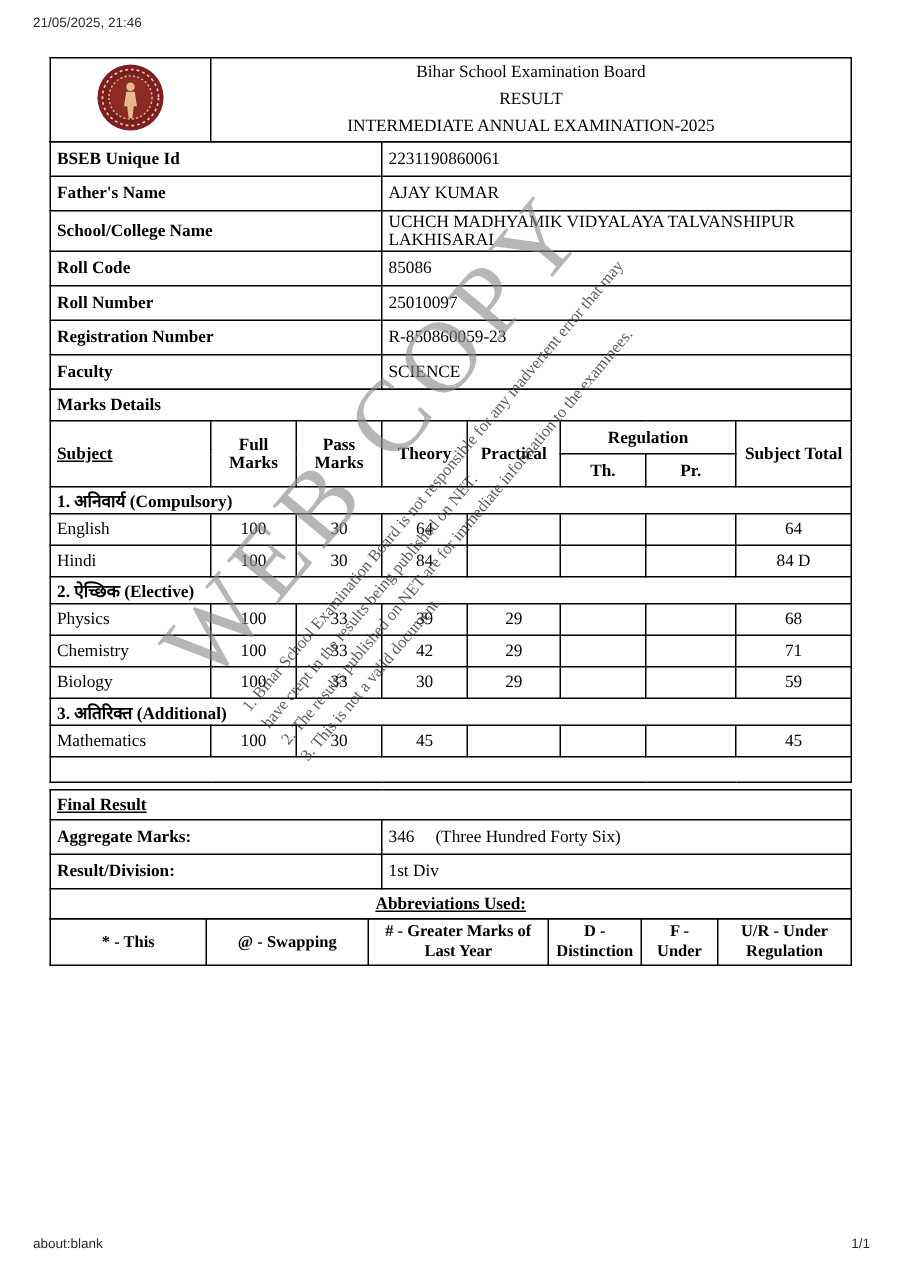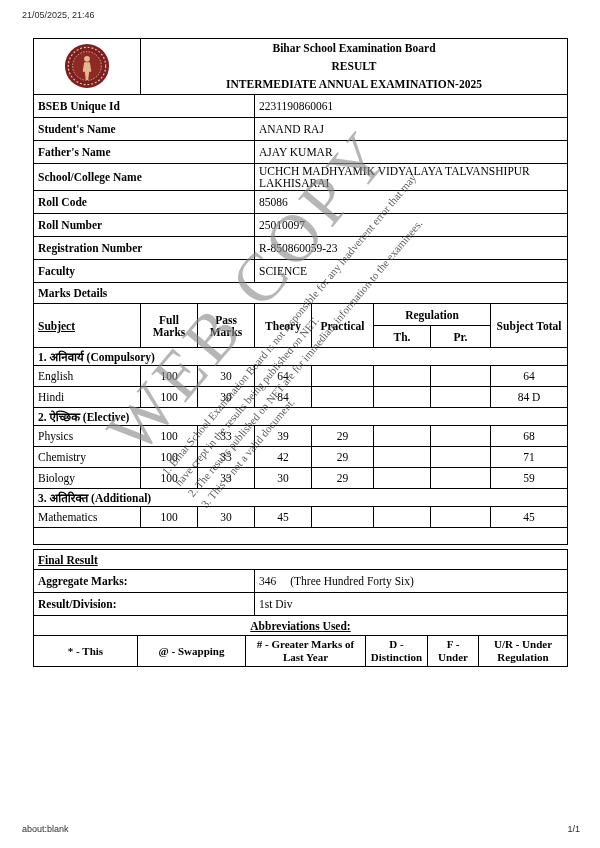--- a/index.html
+++ b/index.html
@@ -16,21 +16,21 @@
   .doc table{border-collapse:collapse;table-layout:fixed;width:534px;}
   .doc table + table{margin-top:-1px;}
   .doc table.gap-before{margin-top:4px;}
   .doc td{border:1px solid #000;padding:1px 4px;font-size:11.5px;vertical-align:middle;overflow:hidden;}
   .lbl{font-weight:bold;margin-left:27px;}
   .ctr{text-align:center;margin-left:28px;}
   .hdr{font-weight:bold;text-align:center;padding:1px 2px;}
   .section-row td{font-weight:bold;height:15px;}
   .data-row td{height:18px;}
   .info-row td{height:20px;}
-  .title-cell{text-align:center;font-weight:bold;font-size:12px;line-height:1.55;}
+  .title-cell{text-align:center;font-weight:normal;font-size:12px;line-height:1.55;}
   .logo-cell{text-align:center;vertical-align:middle;height:52px;}
   .marks-title td{font-weight:bold;height:18px;}
   .empty-row td{height:14px;}
   .final-title td{font-weight:bold;height:17px;text-decoration:underline;}
   .abbr-title td{font-weight:bold;text-align:center;text-decoration:underline;height:17px;}
   .abbr-row td{font-weight:bold;text-align:center;height:28px;font-size:11px;line-height:1.25;}
   .agg-words{margin-left:14px;}
 
   .watermark{
     position:absolute;left:279px;top:316px;z-index:5;pointer-events:none;
@@ -85,24 +85,20 @@
       <colgroup>
           <col style="width:221px">
           <col style="width:313px">
         </colgroup>
       <tbody>
           <tr class="info-row">
         <td class="lbl">BSEB Unique Id</td>
         <td>2231190860061</td>
       </tr>
       <tr class="info-row">
-        <td class="lbl">Student's Name</td>
-        <td>ANAND RAJ</td>
-      </tr>
-      <tr class="info-row">
         <td class="lbl">Father's Name</td>
         <td>AJAY KUMAR</td>
       </tr>
       <tr class="info-row">
         <td class="lbl">School/College Name</td>
         <td>UCHCH MADHYAMIK VIDYALAYA TALVANSHIPUR LAKHISARAI</td>
       </tr>
       <tr class="info-row">
         <td class="lbl">Roll Code</td>
         <td>85086</td>

